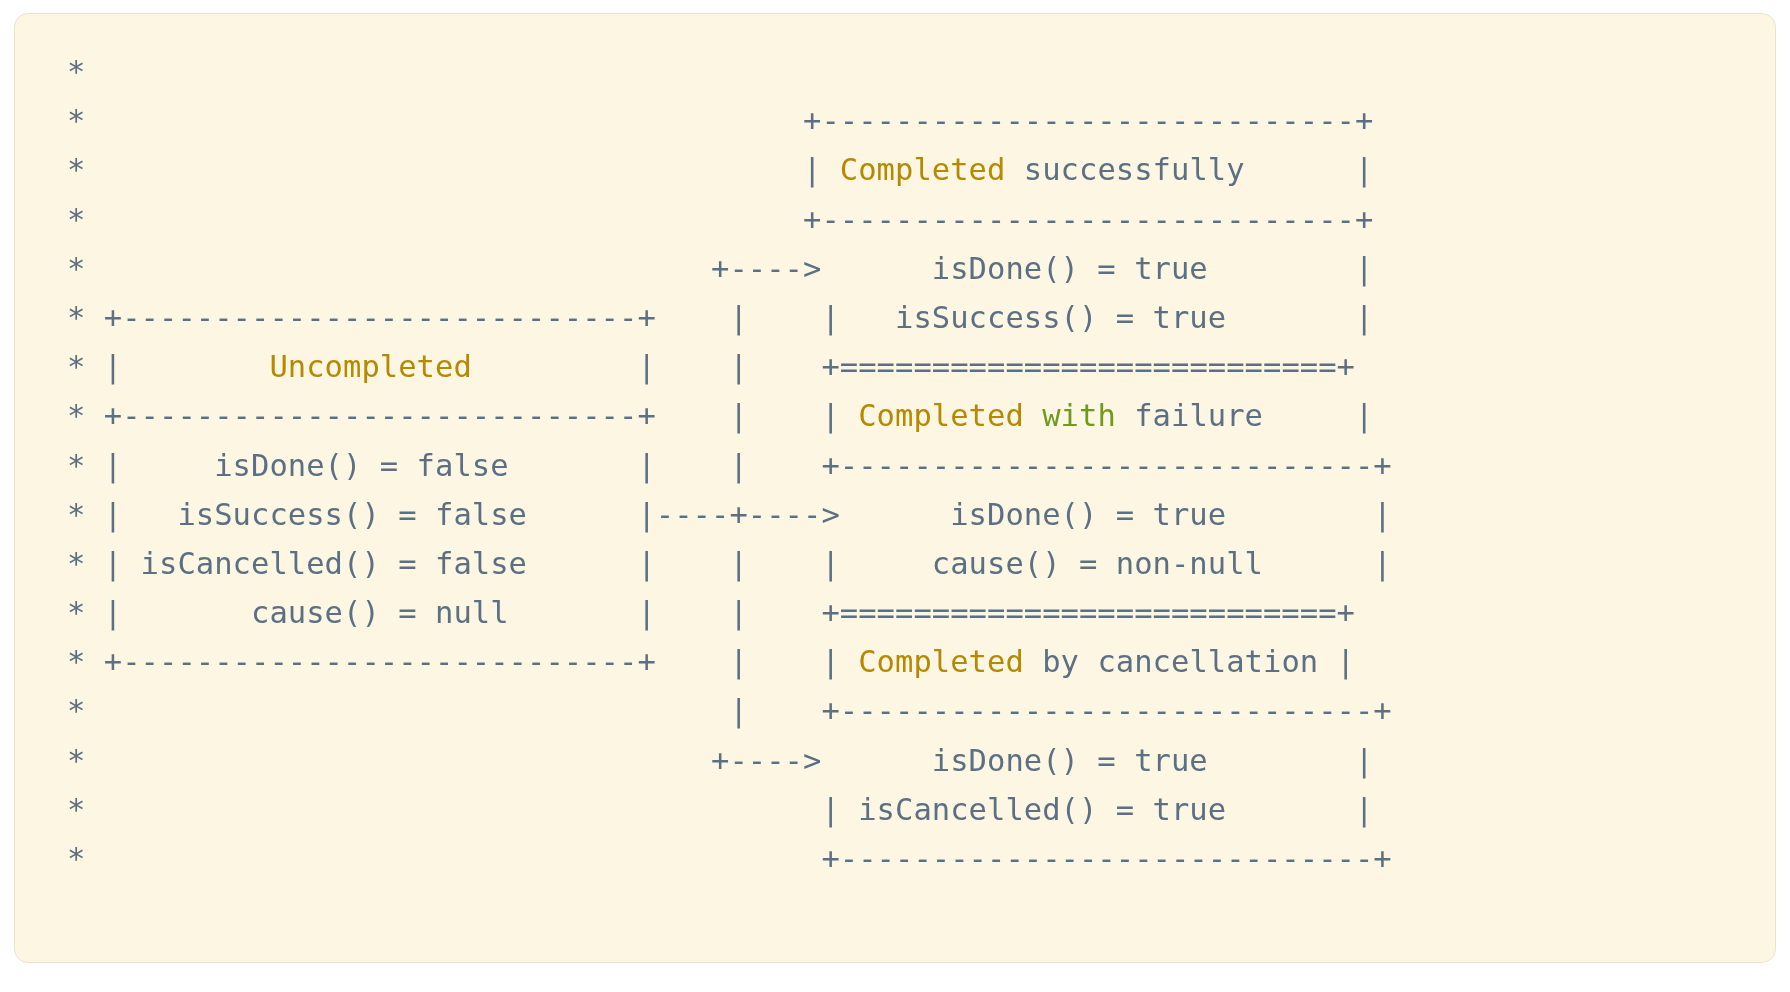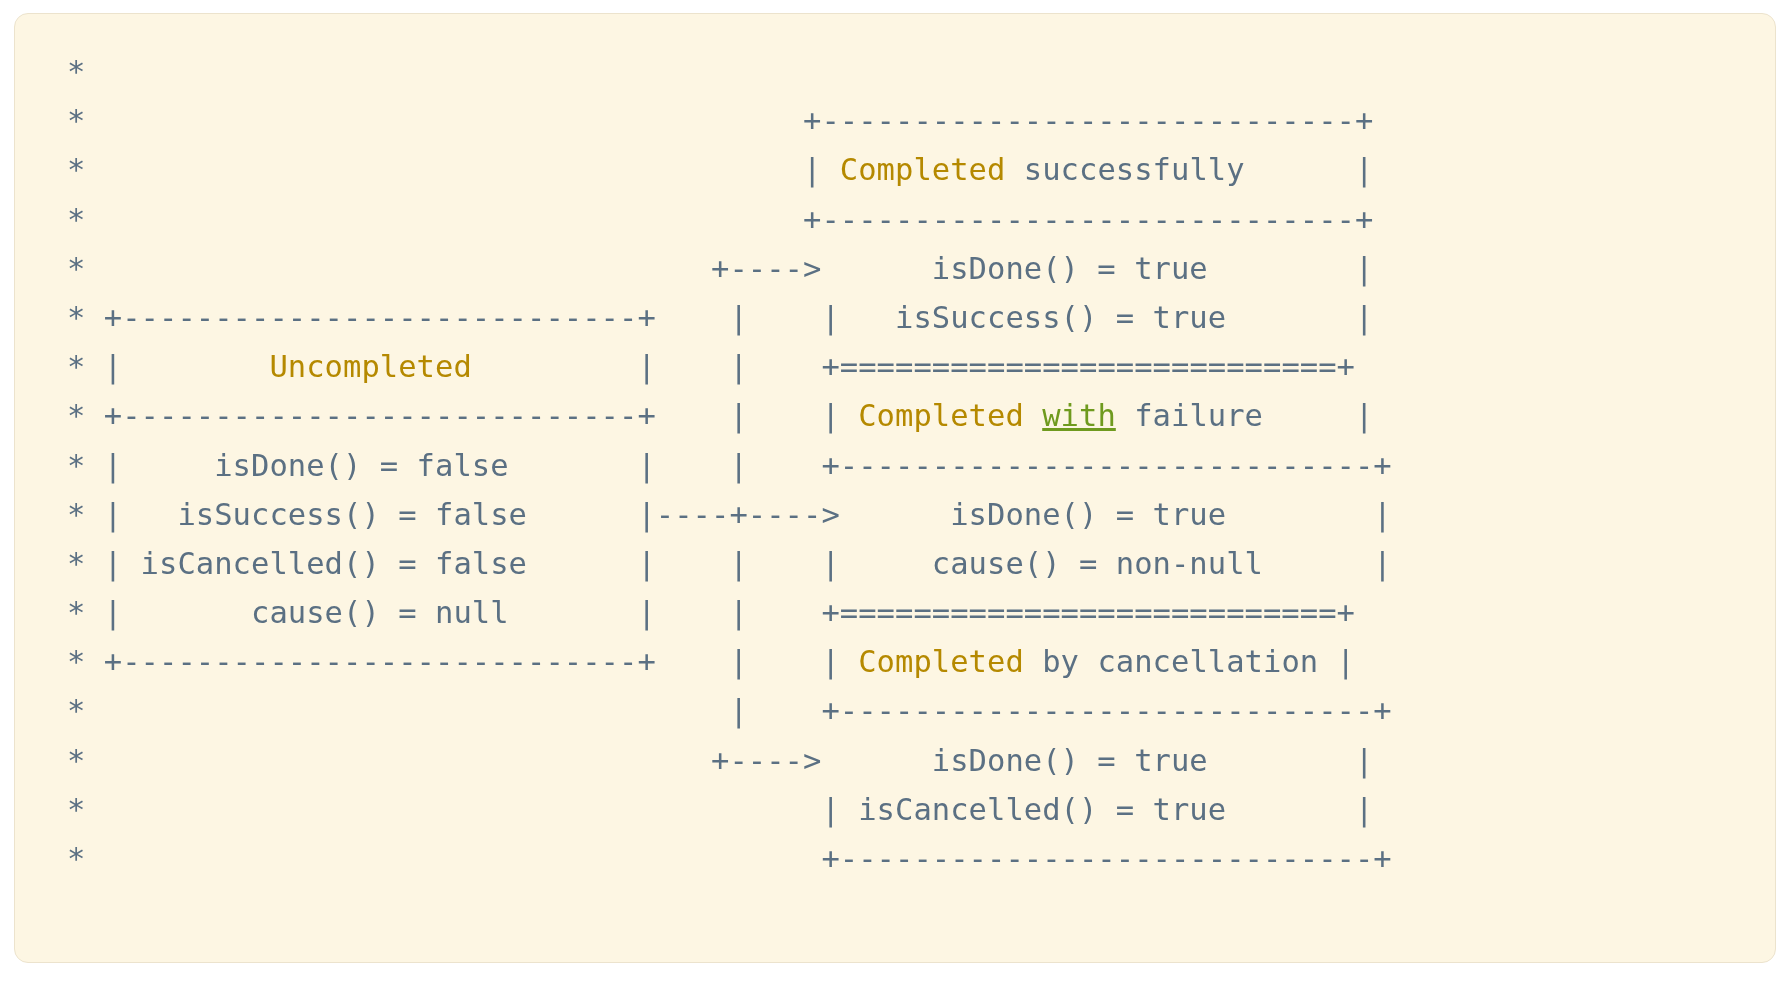--- a/index.html
+++ b/index.html
@@ -40,20 +40,20 @@
     letter-spacing: 0px;
     white-space: pre;
     color: #5b7083;
     -webkit-font-smoothing: antialiased;
   }
 
   .ln { display: block; height: 49.2px; }
 
   .c-plain { color: #5b7083; }
   .c-kw    { color: #b58900; }
-  .c-green { color: #6f9a1e; text-decoration: underline; }
+  .c-green { color: #6f9a1e; }
 </style>
 </head>
 <body style="background: rgb(255, 255, 255);">
 
 <div id="code-card" style="background: rgb(253, 246, 227); border-color: rgb(236, 227, 205);">
   <pre id="code-block" style="font-size: 30.5px; line-height: 49.2px; color: rgb(91, 112, 131); letter-spacing: 0.037px;"><span class="ln"><span class="c-plain" style="color: rgb(91, 112, 131);">*</span></span><span class="ln"><span class="c-plain" style="color: rgb(91, 112, 131);">*                                       +-----------------------------+</span></span><span class="ln"><span class="c-plain" style="color: rgb(91, 112, 131);">*                                       | </span><span class="c-kw" style="color: rgb(181, 137, 0);">Completed</span><span class="c-plain" style="color: rgb(91, 112, 131);"> successfully      |</span></span><span class="ln"><span class="c-plain" style="color: rgb(91, 112, 131);">*                                       +-----------------------------+</span></span><span class="ln"><span class="c-plain" style="color: rgb(91, 112, 131);">*                                  +----&gt;      isDone() = true        |</span></span><span class="ln"><span class="c-plain" style="color: rgb(91, 112, 131);">* +----------------------------+    |    |   isSuccess() = true       |</span></span><span class="ln"><span class="c-plain" style="color: rgb(91, 112, 131);">* |        </span><span class="c-kw" style="color: rgb(181, 137, 0);">Uncompleted</span><span class="c-plain" style="color: rgb(91, 112, 131);">         |    |    +===========================+</span></span><span class="ln"><span class="c-plain" style="color: rgb(91, 112, 131);">* +----------------------------+    |    | </span><span class="c-kw" style="color: rgb(181, 137, 0);">Completed</span><span class="c-plain" style="color: rgb(91, 112, 131);"> </span><span class="c-green" style="color: rgb(111, 154, 30);">with</span><span class="c-plain" style="color: rgb(91, 112, 131);"> failure     |</span></span><span class="ln"><span class="c-plain" style="color: rgb(91, 112, 131);">* |     isDone() = false       |    |    +-----------------------------+</span></span><span class="ln"><span class="c-plain" style="color: rgb(91, 112, 131);">* |   isSuccess() = false      |----+----&gt;      isDone() = true        |</span></span><span class="ln"><span class="c-plain" style="color: rgb(91, 112, 131);">* | isCancelled() = false      |    |    |     cause() = non-null      |</span></span><span class="ln"><span class="c-plain" style="color: rgb(91, 112, 131);">* |       cause() = null       |    |    +===========================+</span></span><span class="ln"><span class="c-plain" style="color: rgb(91, 112, 131);">* +----------------------------+    |    | </span><span class="c-kw" style="color: rgb(181, 137, 0);">Completed</span><span class="c-plain" style="color: rgb(91, 112, 131);"> by cancellation |</span></span><span class="ln"><span class="c-plain" style="color: rgb(91, 112, 131);">*                                   |    +-----------------------------+</span></span><span class="ln"><span class="c-plain" style="color: rgb(91, 112, 131);">*                                  +----&gt;      isDone() = true        |</span></span><span class="ln"><span class="c-plain" style="color: rgb(91, 112, 131);">*                                        | isCancelled() = true       |</span></span><span class="ln"><span class="c-plain" style="color: rgb(91, 112, 131);">*                                        +-----------------------------+</span></span></pre>
 </div>
 
 </body></html>

